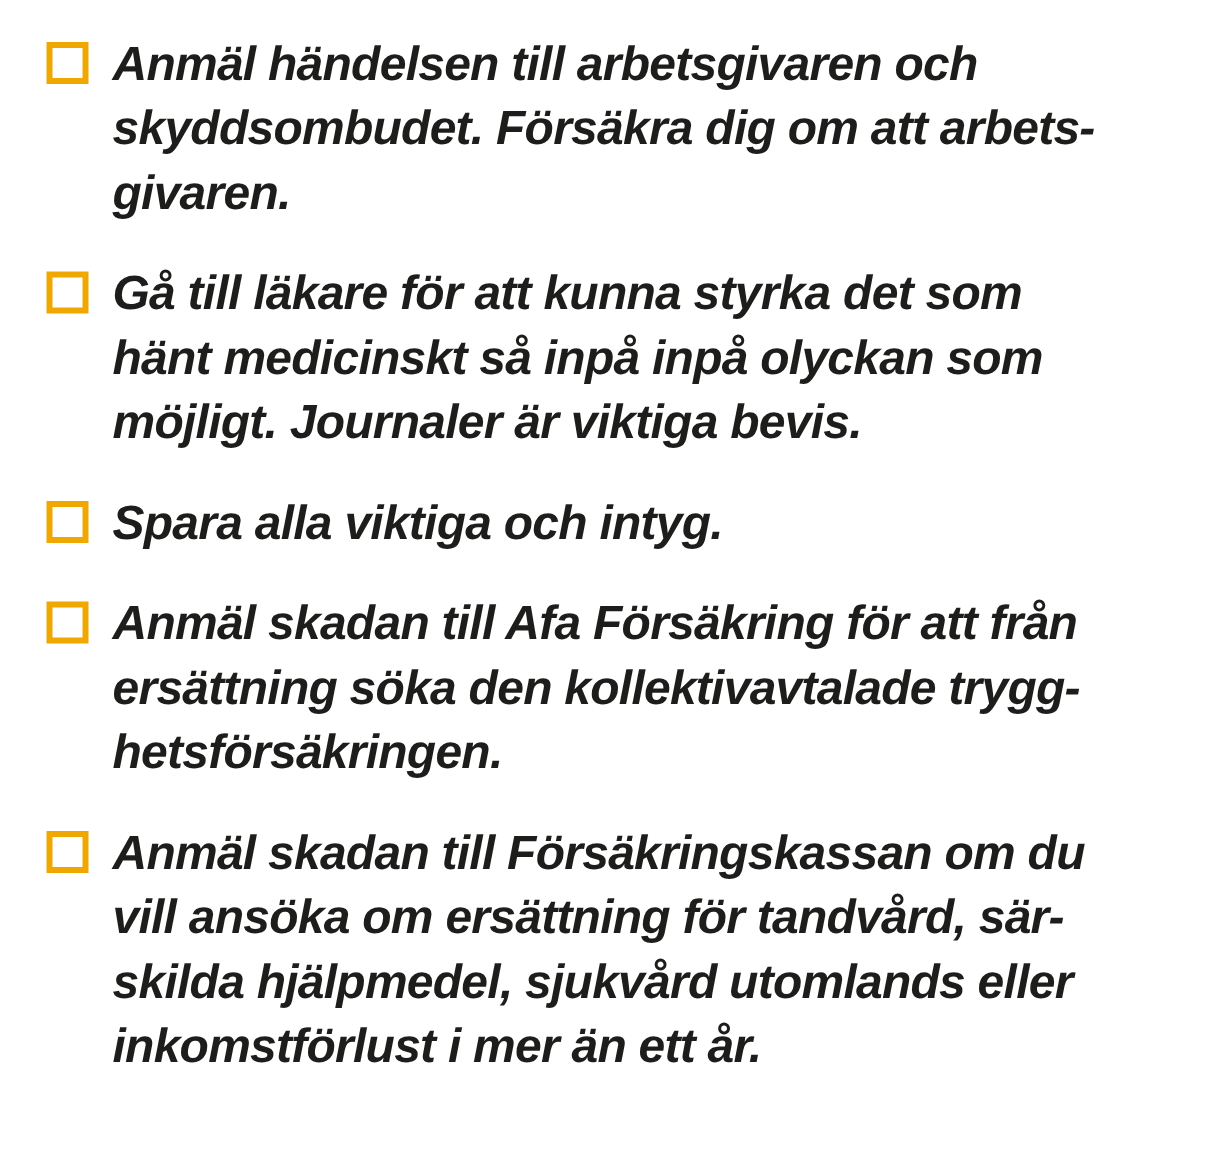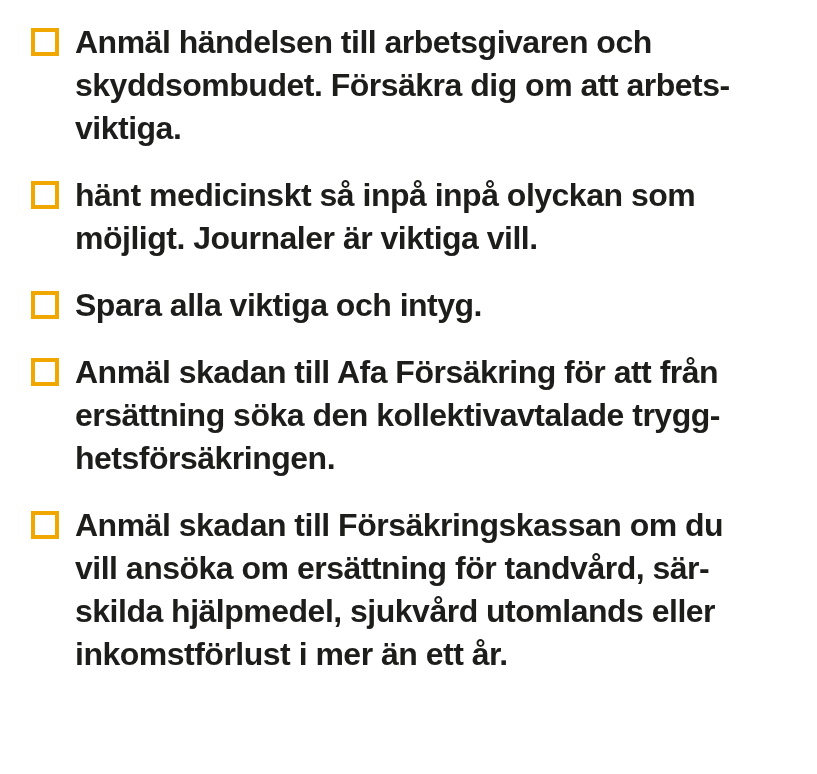--- a/index.html
+++ b/index.html
@@ -11,20 +11,21 @@
   html,body{margin:0;padding:0;}
   body{
     width:817px;
     height:774px;
     background:var(--bg);
     overflow:hidden;
     font-family:"Liberation Sans", sans-serif;
   }
   .checklist{
     padding:21px 0 0 31px;
+    font-style:italic;
   }
   .item{
     display:flex;
     align-items:flex-start;
     margin-bottom:24px;
   }
   .item:last-child{margin-bottom:0;}
   .checkbox{
     flex:none;
     width:28px;
@@ -47,29 +48,30 @@
 </head>
 <body>
 
 <div class="checklist">
 
   <div class="item">
     <span class="checkbox"></span>
     <div class="text">
       <div>Anmäl händelsen till arbetsgivaren och</div>
       <div>skyddsombudet. Försäkra dig om att arbets-</div>
-      <div>viktiga.</div>
+      <div>givaren.</div>
     </div>
   </div>
 
   <div class="item">
     <span class="checkbox"></span>
     <div class="text">
+      <div>Gå till läkare för att kunna styrka det som</div>
       <div>hänt medicinskt så inpå inpå olyckan som</div>
-      <div>möjligt. Journaler är viktiga vill.</div>
+      <div>möjligt. Journaler är viktiga bevis.</div>
     </div>
   </div>
 
   <div class="item">
     <span class="checkbox"></span>
     <div class="text">
       <div>Spara alla viktiga och intyg.</div>
     </div>
   </div>
 

